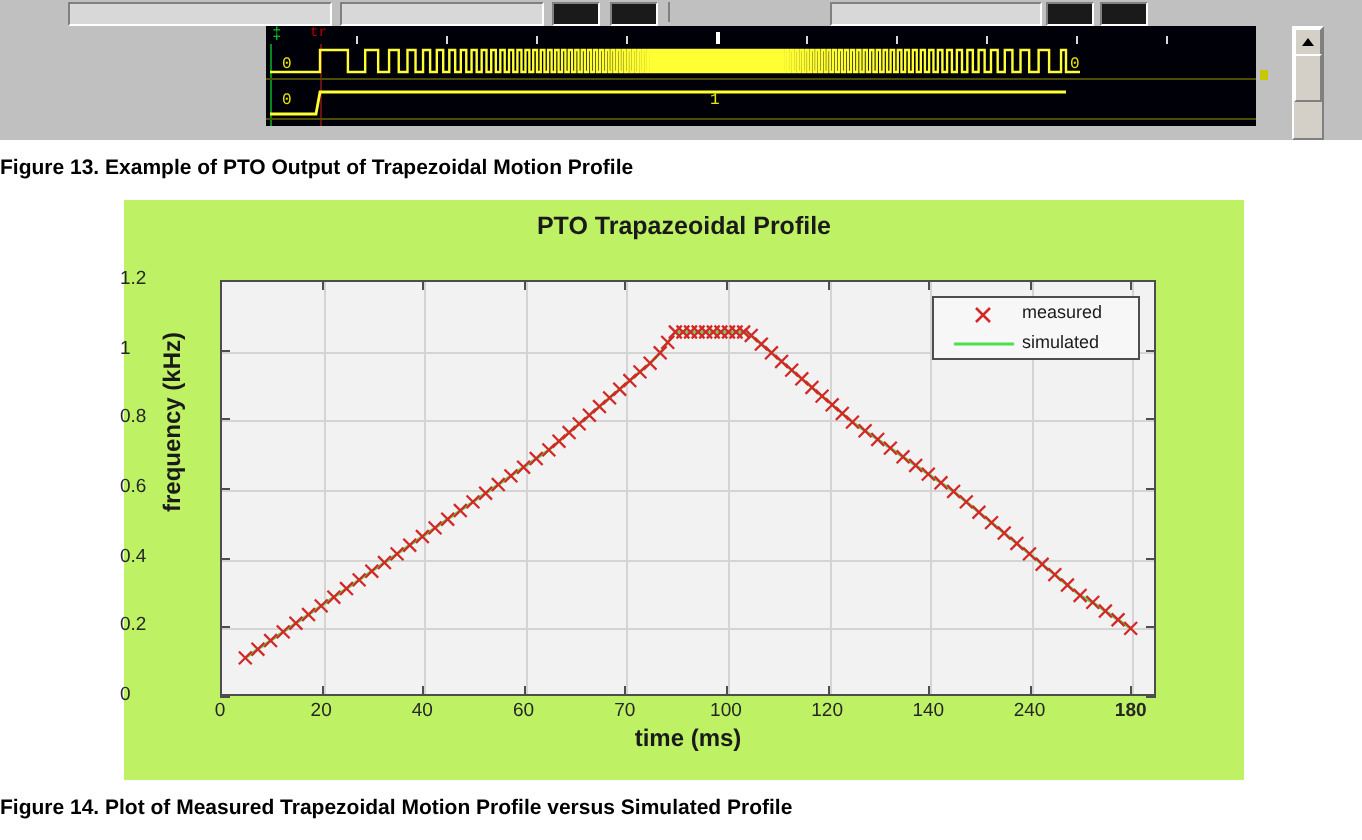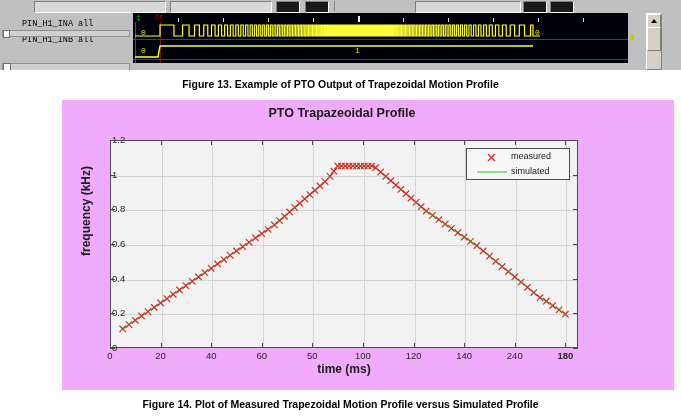--- a/index.html
+++ b/index.html
@@ -44,26 +44,26 @@
   #vscroll{position:absolute;left:18px;top:0px;width:14px;height:55px;background:#d4d0c8;border:1px solid #ffffff;border-right-color:#808080;border-bottom-color:#808080;}
   #vscroll-up{position:absolute;left:19px;top:1px;width:12px;height:12px;background:#d4d0c8;border:1px solid #ffffff;border-right-color:#808080;border-bottom-color:#808080;}
   .uparrow{position:absolute;left:3px;top:4px;width:0;height:0;border-left:3px solid transparent;border-right:3px solid transparent;border-bottom:4px solid #000;}
   #vscroll-thumb{position:absolute;left:19px;top:14px;width:12px;height:22px;background:#d4d0c8;border:1px solid #ffffff;border-right-color:#808080;border-bottom-color:#808080;}
   #la-edge-mark{position:absolute;left:2px;top:22px;width:4px;height:5px;background:#c8c800;}
 
   #hscroll{position:absolute;left:2px;top:50px;width:126px;height:6px;background:#d0d0d0;border:1px solid #909090;}
   #hscroll .knob{position:absolute;left:0px;top:-1px;width:6px;height:7px;background:#ffffff;border:1px solid #707070;}
 
   
-  .caption{position:absolute;width:681px;text-align:center;font-size:10.5px;font-weight:bold;color:#000000;font-family:"Liberation Sans",sans-serif;}
+  .caption{position:absolute;width:681px;text-align:left;font-size:10.5px;font-weight:bold;color:#000000;font-family:"Liberation Sans",sans-serif;}
   #cap13{top:78px;}
   #cap14{top:398px;}
 
   
-  #figure{position:absolute;left:62px;top:100px;width:612px;height:290px;background:#f0abfc;}
+  #figure{position:absolute;left:62px;top:100px;width:560px;height:290px;background:#bef264;}
   #fig-title{position:absolute;left:0;top:6px;width:560px;text-align:center;font-size:12.5px;font-weight:bold;color:#1a1a1a;}
 
   
   #axes{position:absolute;left:48px;top:40px;width:468px;height:208px;background:#f2f2f2;border:1px solid #4d4d4d;box-sizing:border-box;}
   .grid-h{position:absolute;left:0;width:100%;height:1px;background:#d4d4d4;}
   .grid-v{position:absolute;top:0;height:100%;width:1px;background:#d4d4d4;}
 
   .ytick-lbl{position:absolute;right:522px;text-align:left;font-size:9.5px;color:#262626;width:40px;}
   .xtick-lbl{position:absolute;top:250px;text-align:center;font-size:9.5px;color:#262626;width:40px;}
   .ytick-mark{position:absolute;left:48px;width:5px;height:1px;background:#4d4d4d;}
@@ -92,30 +92,20 @@
     <div class="tb-btn" style="left:276px;"></div>
     <div class="tb-btn" style="left:305px;"></div>
     <div class="tb-sep" style="left:334px;"></div>
     <div class="tb-field" style="left:415px;width:104px;"></div>
     <div class="tb-btn" style="left:523px;"></div>
     <div class="tb-btn" style="left:550px;"></div>
   </div>
 
   <div id="la-wave-outer">
 
-    <div id="la-names">
-      <div class="sig-name a">PIN_H1_INA all</div>
-      <div class="sig-name b">PIN_H1_INB all</div>
-      <div class="name-slider" style="top:17px;width:126px;">
-          <div class="knob"></div>
-        </div>
-      <div id="hscroll">
-          <div class="knob"></div>
-        </div>
-    </div>
 
     <div id="la-wave">
       <div class="ruler">
         <div class="rtick" style="left:45px;"></div>
         <div class="rtick" style="left:90px;"></div>
         <div class="rtick" style="left:135px;"></div>
         <div class="rtick" style="left:180px;"></div>
         <div class="rtick big" style="left:225px;"></div>
         <div class="rtick" style="left:270px;"></div>
         <div class="rtick" style="left:315px;"></div>
@@ -307,21 +297,21 @@
     <div class="xtick-mark t" style="left: 98.5946px;"></div>
     <div class="xtick-lbl" style="left: 78.5946px;">20</div>
     <div class="xtick-mark" style="left: 149.189px;"></div>
     <div class="xtick-mark t" style="left: 149.189px;"></div>
     <div class="xtick-lbl" style="left: 129.189px;">40</div>
     <div class="xtick-mark" style="left: 199.784px;"></div>
     <div class="xtick-mark t" style="left: 199.784px;"></div>
     <div class="xtick-lbl" style="left: 179.784px;">60</div>
     <div class="xtick-mark" style="left: 250.378px;"></div>
     <div class="xtick-mark t" style="left: 250.378px;"></div>
-    <div class="xtick-lbl" style="left: 230.378px;">50</div>
+    <div class="xtick-lbl" style="left: 230.378px;">70</div>
     <div class="xtick-mark" style="left: 300.973px;"></div>
     <div class="xtick-mark t" style="left: 300.973px;"></div>
     <div class="xtick-lbl" style="left: 280.973px;">100</div>
     <div class="xtick-mark" style="left: 351.568px;"></div>
     <div class="xtick-mark t" style="left: 351.568px;"></div>
     <div class="xtick-lbl" style="left: 331.568px;">120</div>
     <div class="xtick-mark" style="left: 402.162px;"></div>
     <div class="xtick-mark t" style="left: 402.162px;"></div>
     <div class="xtick-lbl" style="left: 382.162px;">140</div>
     <div class="xtick-mark" style="left: 452.757px;"></div>

